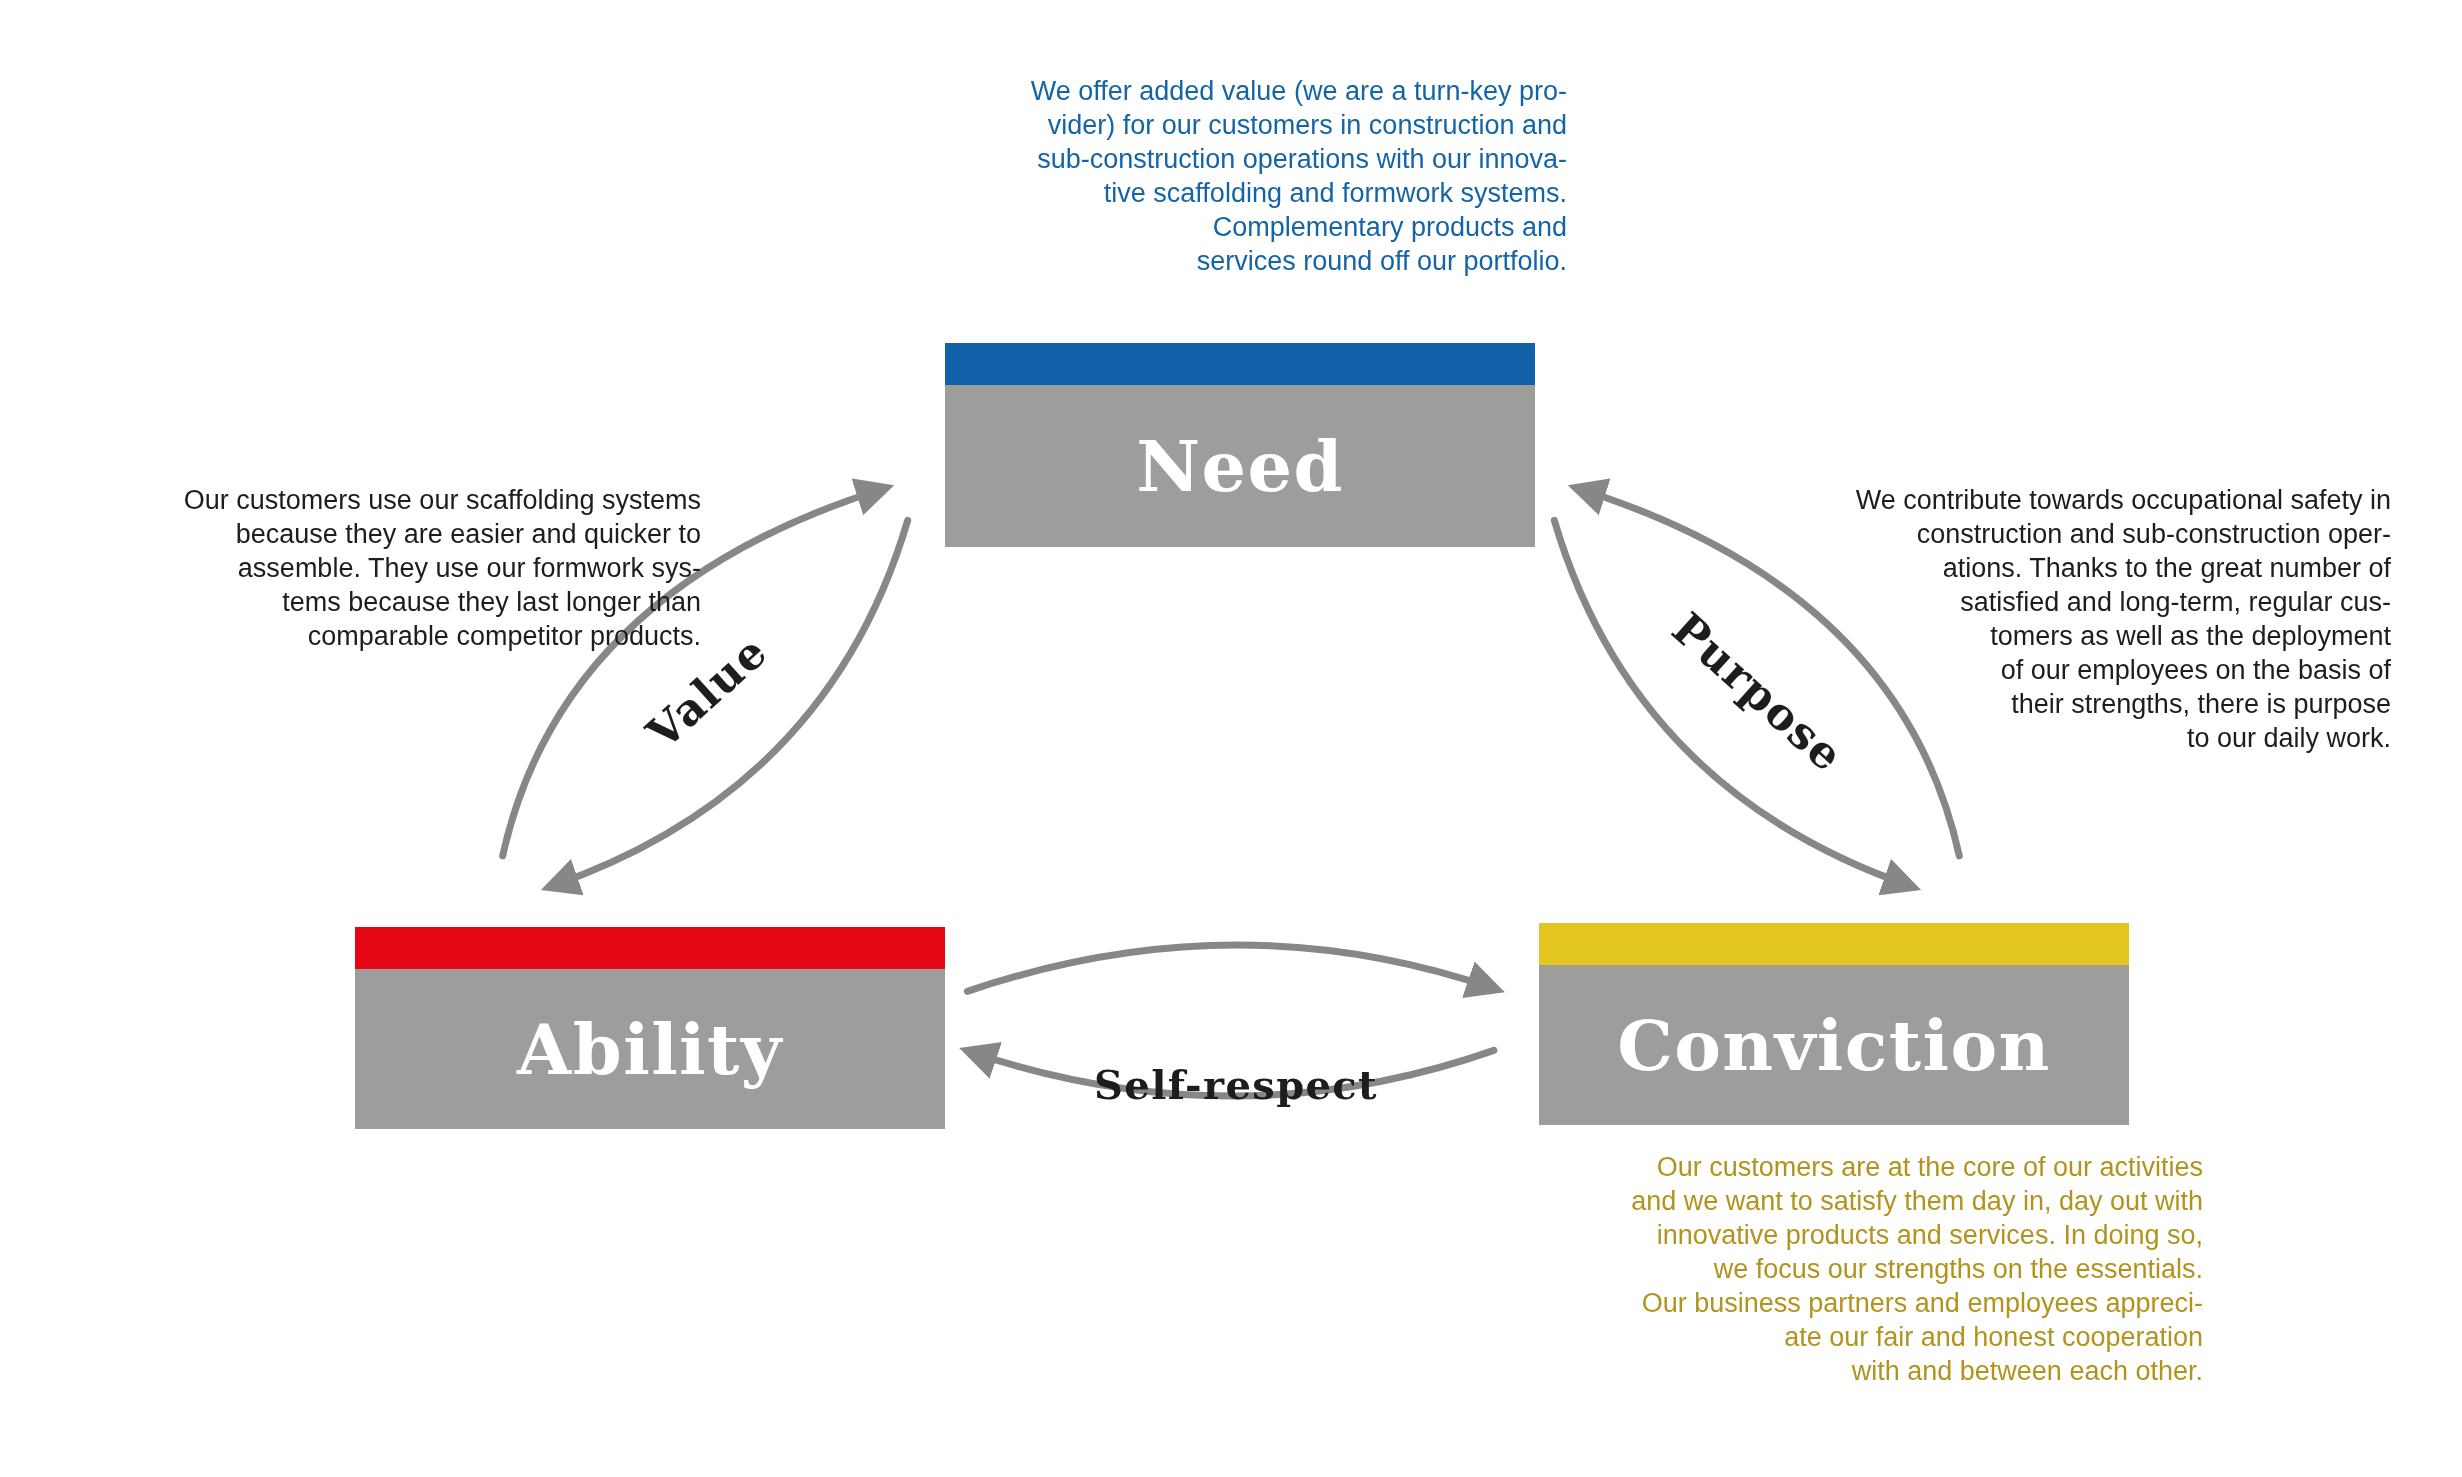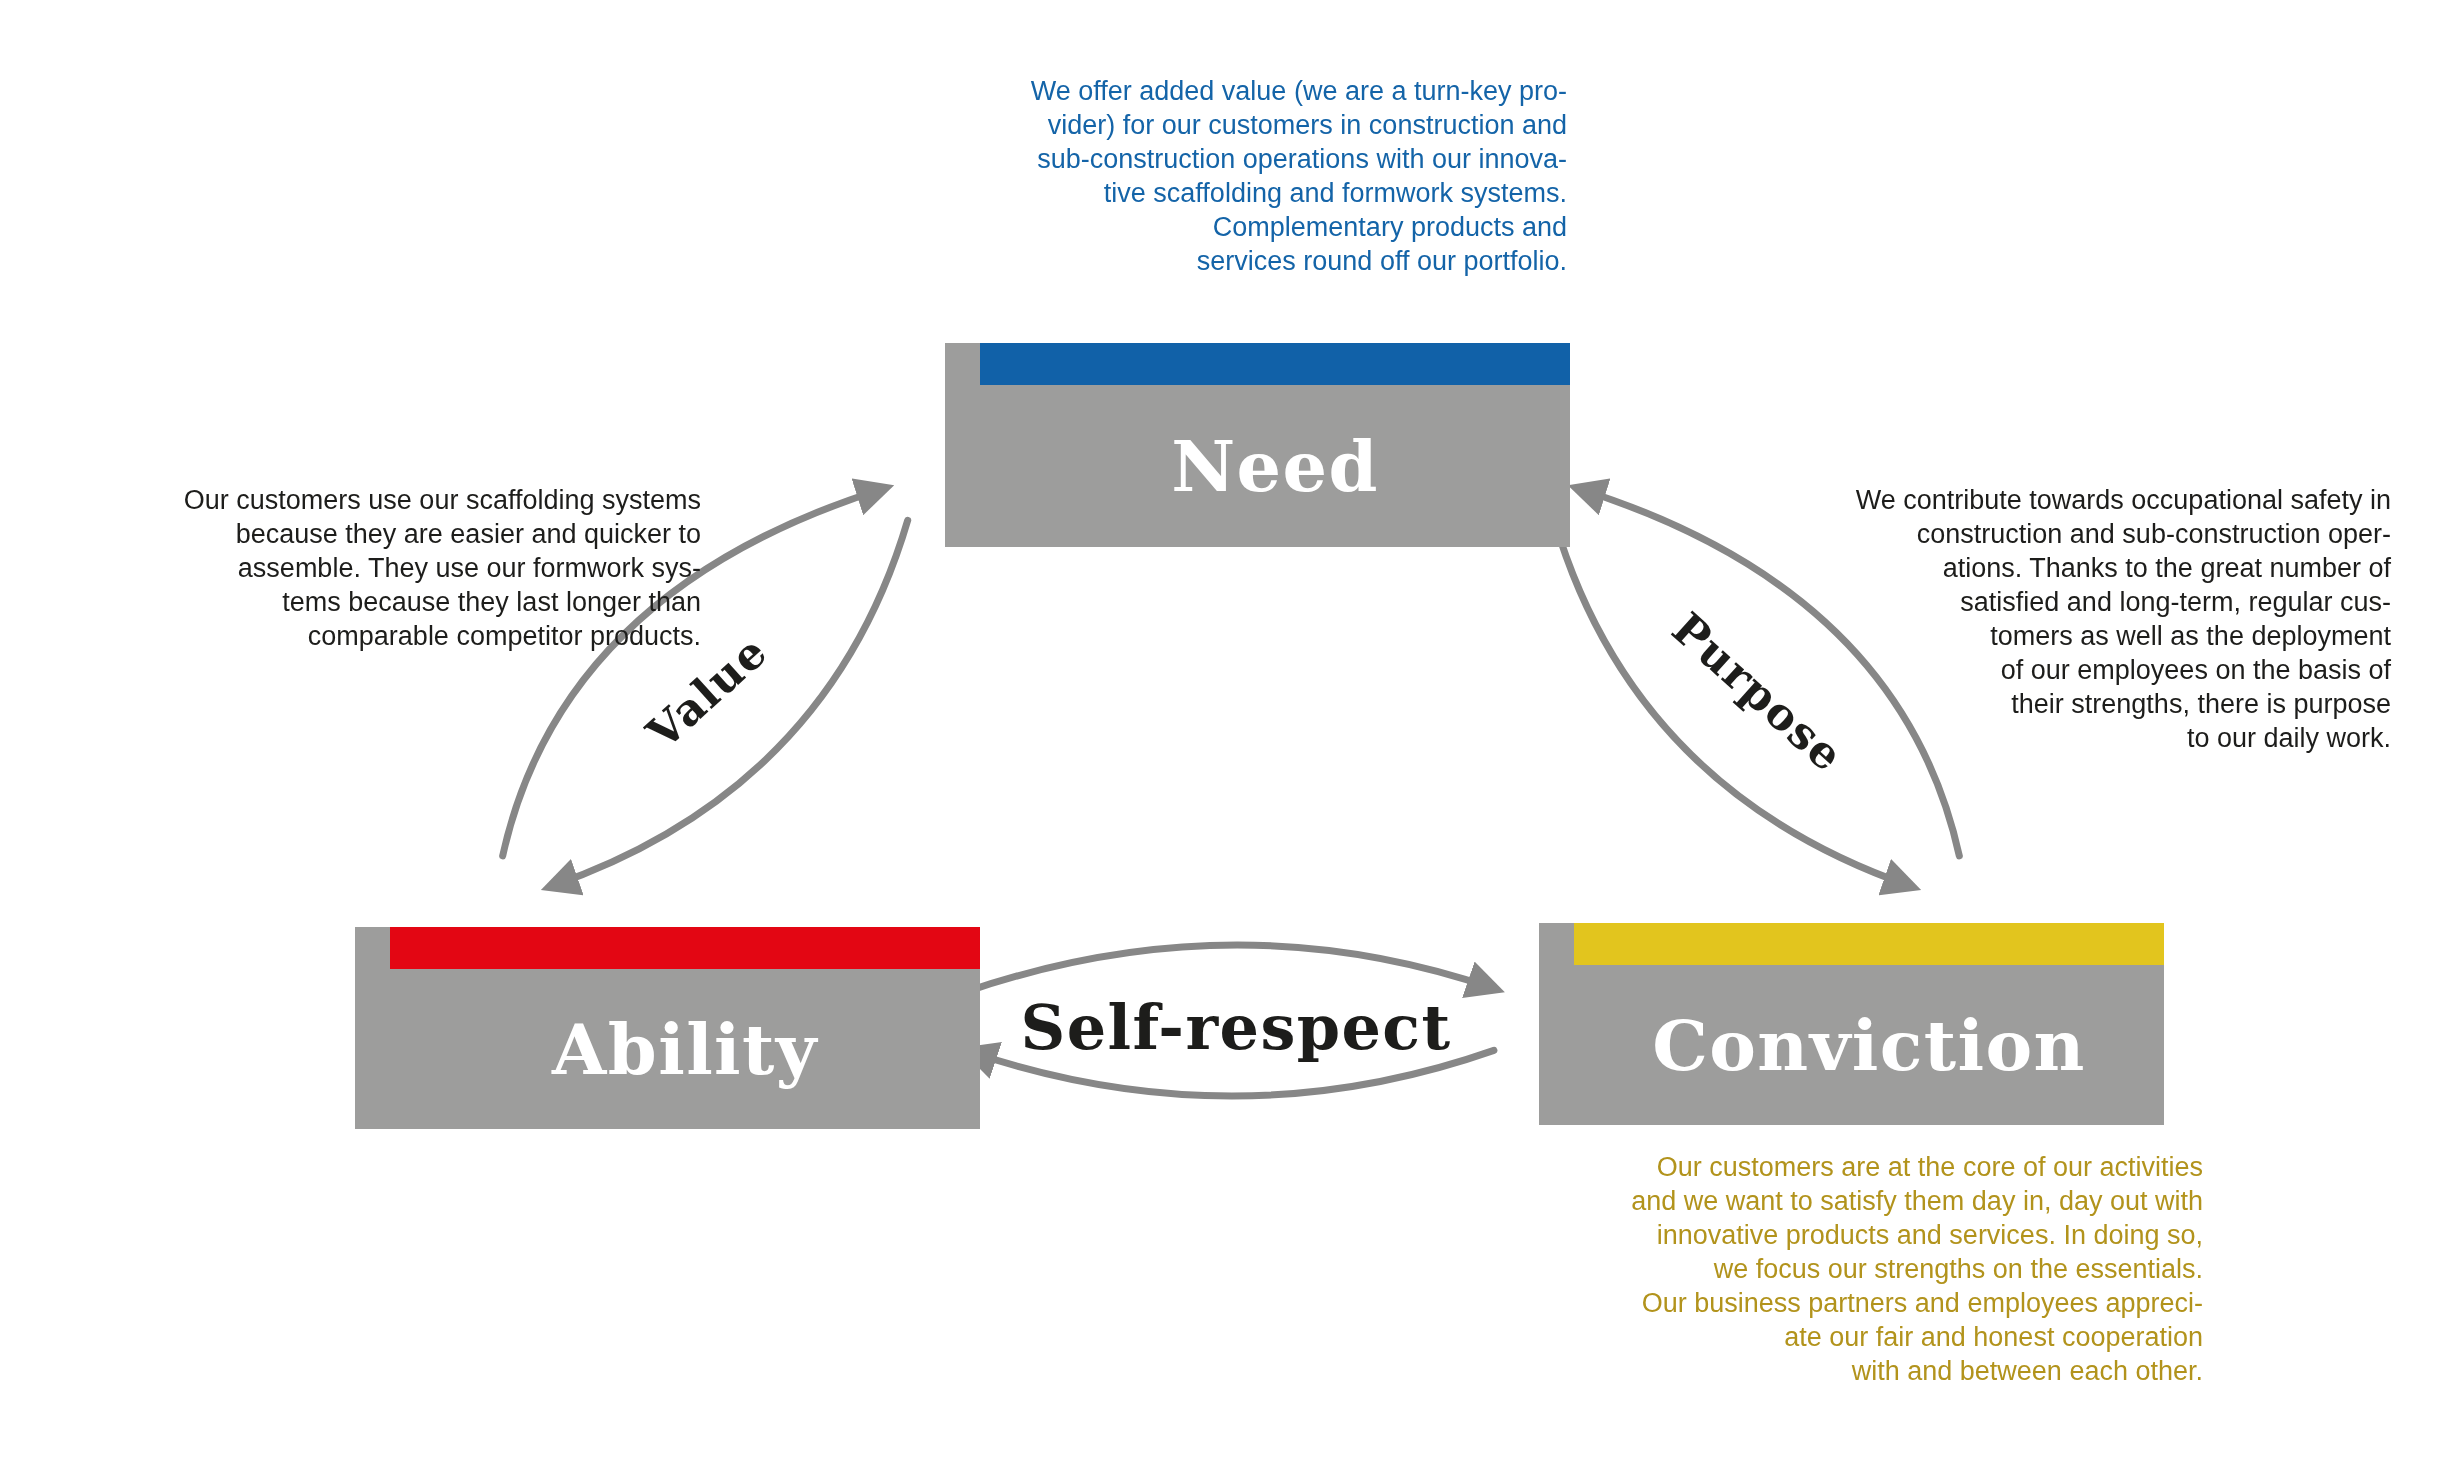--- a/index.html
+++ b/index.html
@@ -24,21 +24,20 @@
     stroke-linecap: round;
   }
   .arrow-head-shape { fill: var(--arrow-gray, #878787); }
 
   .box {
     position: absolute;
     width: 590px;
     background: var(--box-gray, #9d9d9c);
     display: flex;
     flex-direction: column;
-    padding-left: 35px;
   }
   .box .stripe { height: 42px; width: 100%; }
   .box.need { left: 945px; top: 343px; height: 204px; }
   .box.ability { left: 355px; top: 927px; height: 202px; }
   .box.conviction { left: 1539px; top: 923px; height: 202px; }
   .box.need .stripe { background: var(--need-accent, #1161a8); }
   .box.ability .stripe { background: var(--ability-accent, #e30613); }
   .box.conviction .stripe { background: var(--conviction-accent, #e2c51e); }
   .box-title {
     flex: 1;
@@ -72,21 +71,21 @@
     font-family: "DejaVu Serif", serif;
     font-weight: bold;
     font-size: 44px;
     color: var(--text-black, #1d1d1b);
     letter-spacing: 1.4px;
     transform: translate(-50%, -50%) rotate(var(--rot, 0deg));
     white-space: nowrap;
   }
   .arrow-label.value { left: 707px; top: 692px; --rot: -42deg; }
   .arrow-label.purpose { left: 1758px; top: 692px; --rot: 42deg; }
-  .arrow-label.self-respect { left: 1236px; top: 1027px; --rot: 0deg; font-size: 62px; }
+  .arrow-label.self-respect { left: 1236px; top: 1084px; --rot: 0deg; font-size: 40px; }
 </style>
 </head>
 <body>
 
 <div class="canvas">
 
   <svg class="arrows-layer" viewBox="0 0 3507 2105" xmlns="http://www.w3.org/2000/svg">
     <defs>
       <marker id="ah" viewBox="0 0 10 10" refX="7" refY="5" markerWidth="5.5" markerHeight="5.5" orient="auto-start-reverse">
         <path class="arrow-head-shape" d="M 0 0 L 10 5 L 0 10 z"></path>

